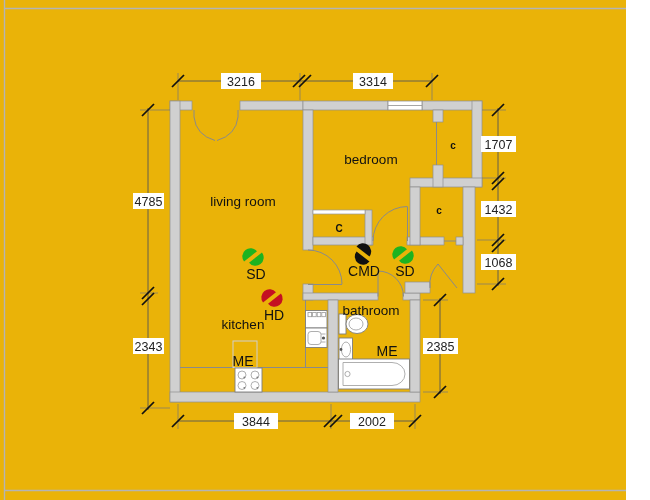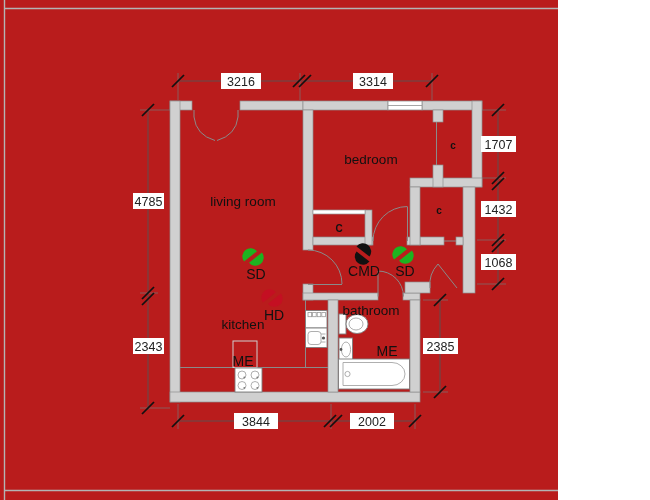--- a/index.html
+++ b/index.html
@@ -1,16 +1,16 @@
 <!DOCTYPE html>
 <html><head>
 <meta charset="utf-8">
 <style>
   html,body{margin:0;padding:0;background:#ffffff;}
-  #stage{position:relative;width:558px;height:500px;background:#b91c1c;overflow:hidden;
+  #stage{position:relative;width:626px;height:500px;background:#eab308;overflow:hidden;
          font-family:"Liberation Sans",sans-serif;}
   svg{position:absolute;left:0;top:0;}
   text{font-family:"Liberation Sans",sans-serif;fill:#111;}
   .dim-text{font-size:12.5px;fill:#222;}
   .room-text{font-size:13.5px;}
   .dev-text{font-size:14px;}
   .closet-text{font-size:10px;font-weight:bold;}
   .wall{fill:#d0d0d0;stroke:#8f8f8f;stroke-width:0.7;}
   .thinline{stroke:#8a8a8a;stroke-width:1;fill:none;}
   .fixture{stroke:#7d7d7d;stroke-width:0.9;fill:#ffffff;}

